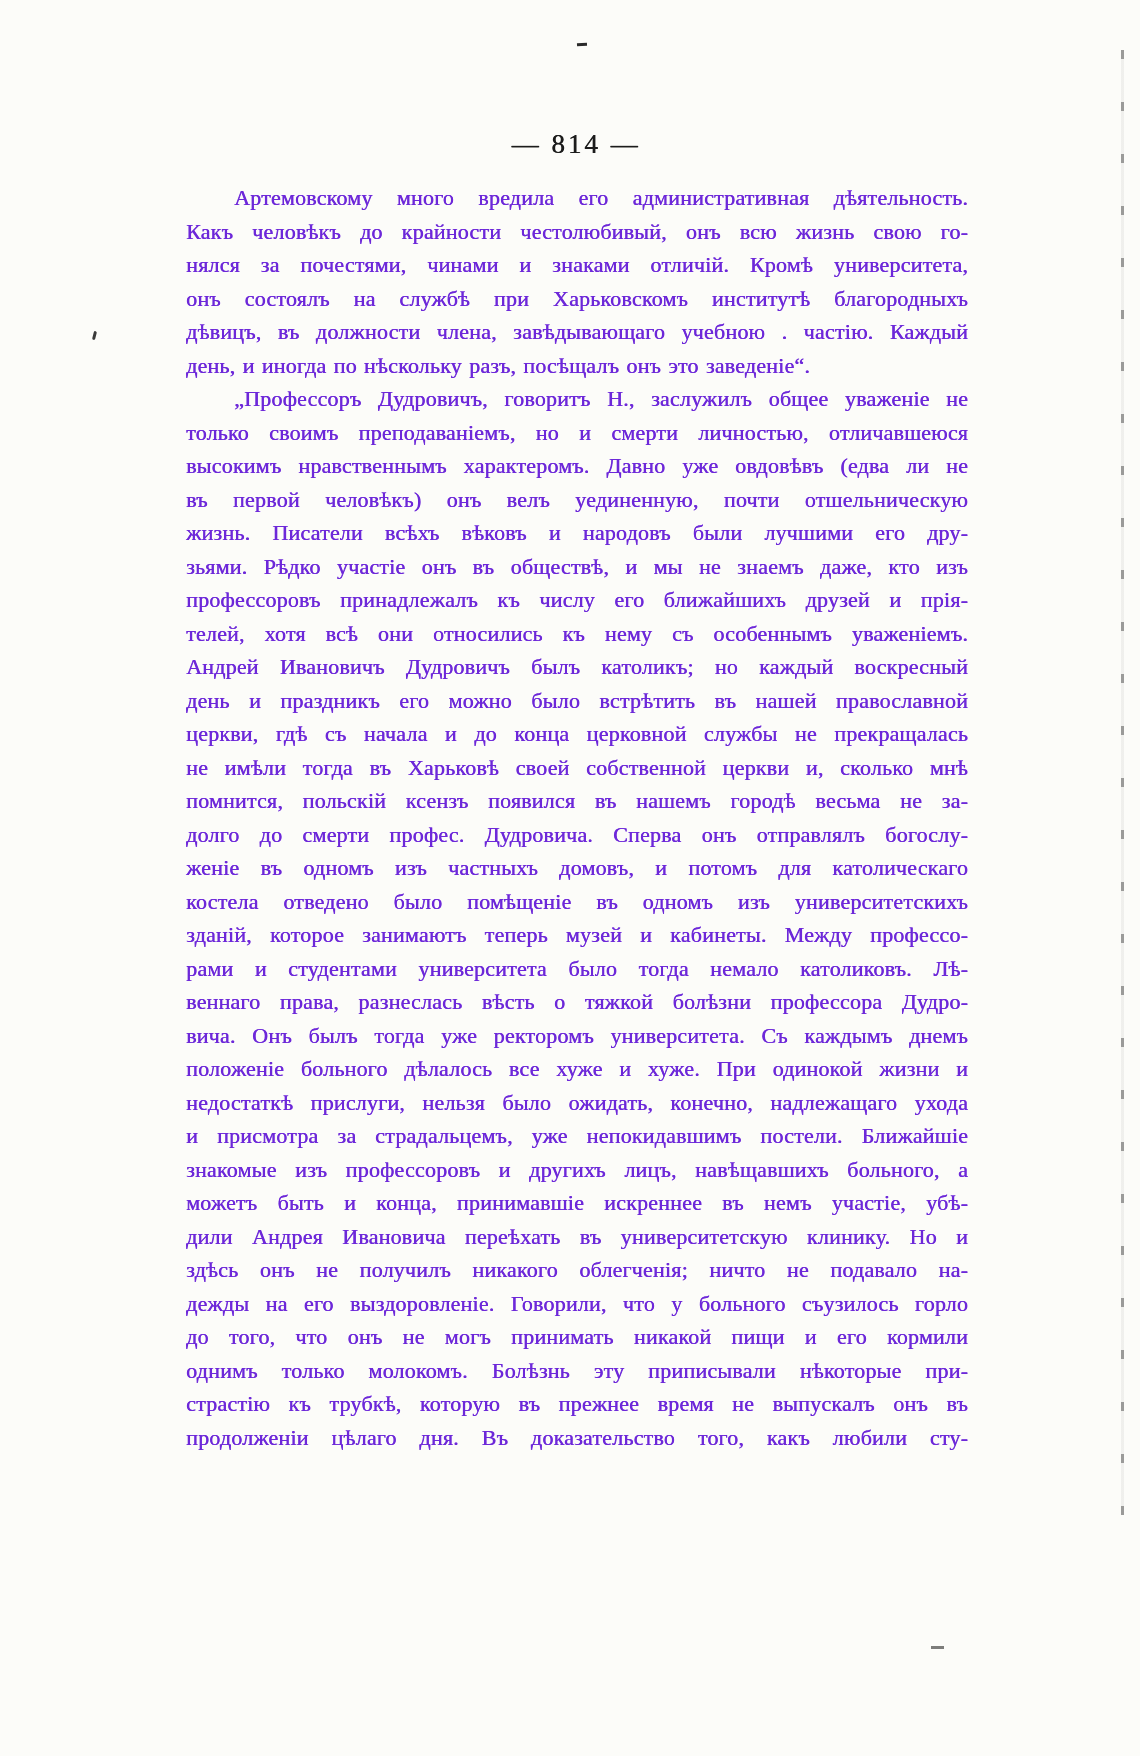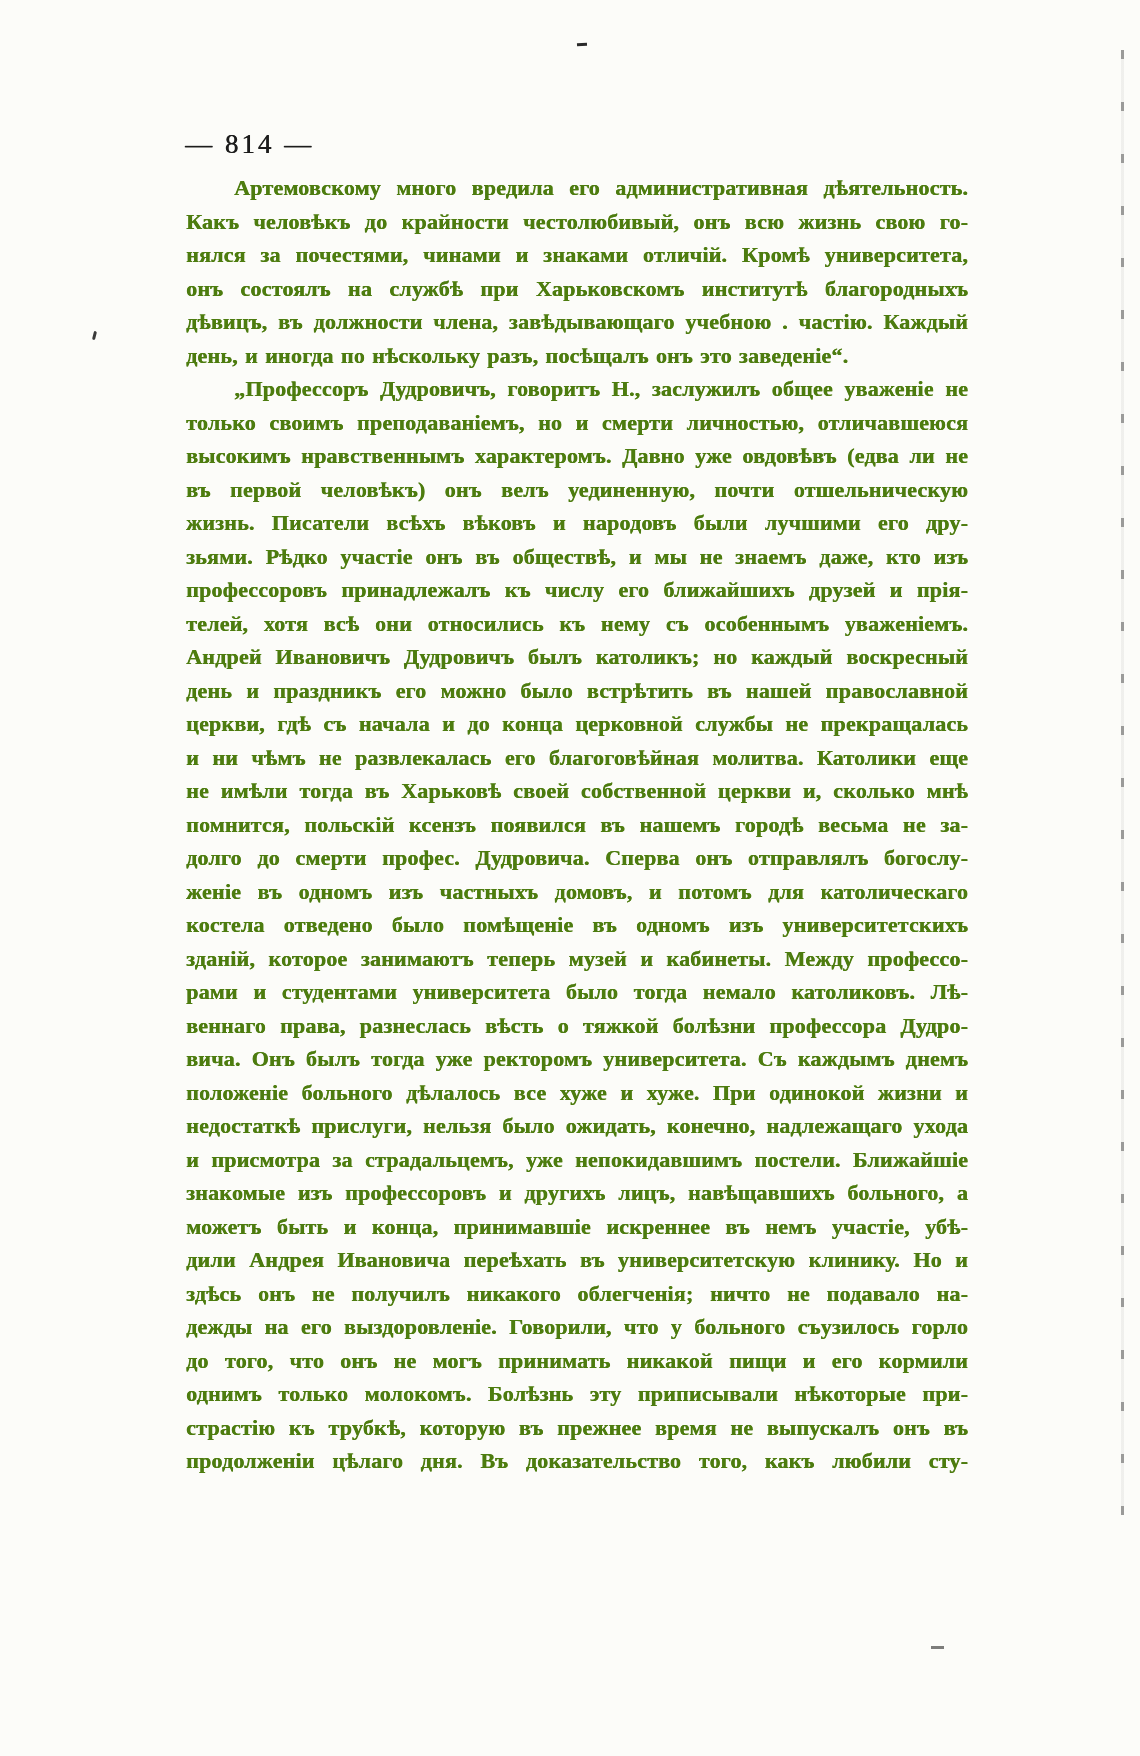--- a/index.html
+++ b/index.html
@@ -8,32 +8,31 @@
     background: #fcfcf9;
     position: relative;
     font-family: "Liberation Serif", "DejaVu Serif", "DejaVu Sans", serif;
     overflow: hidden;
   }
   .sheet { position: absolute; inset: 0; }
 
   .page-number {
     position: absolute;
     top: 129px; left: 185px; width: 782px;
-    text-align: left;
+    text-align: center;
     font-size: 27px;
     letter-spacing: 3px;
     color: #1c1c1c;
     text-shadow: 0.4px 0 0 currentColor;
   }
 
   .text-block {
     position: absolute;
-    top: 171px; left: 186px; width: 782px;
-    color: #4d7c0f;
-    font-weight: bold;
+    top: 181px; left: 186px; width: 782px;
+    color: #6d28d9;
   }
   .line {
     font-size: 22px;
     line-height: 33.5px;
     letter-spacing: 0.2px;
     word-spacing: 1.5px;
     text-align: justify;
     text-align-last: justify;
     text-shadow: 0.45px 0 0 currentColor;
   }
@@ -73,21 +72,20 @@
       <div class="line">только своимъ преподаваніемъ, но и смерти личностью, отличавшеюся</div>
       <div class="line">высокимъ нравственнымъ характеромъ. Давно уже овдовѣвъ (едва ли не</div>
       <div class="line">въ первой человѣкъ) онъ велъ уединенную, почти отшельническую</div>
       <div class="line">жизнь. Писатели всѣхъ вѣковъ и народовъ были лучшими его дру-</div>
       <div class="line">зьями. Рѣдко участіе онъ въ обществѣ, и мы не знаемъ даже, кто изъ</div>
       <div class="line">профессоровъ принадлежалъ къ числу его ближайшихъ друзей и прія-</div>
       <div class="line">телей, хотя всѣ они относились къ нему съ особеннымъ уваженіемъ.</div>
       <div class="line">Андрей Ивановичъ Дудровичъ былъ католикъ; но каждый воскресный</div>
       <div class="line">день и праздникъ его можно было встрѣтить въ нашей православной</div>
       <div class="line">церкви, гдѣ съ начала и до конца церковной службы не прекращалась</div>
-      <div class="line">и ни чѣмъ не развлекалась его благоговѣйная молитва. Католики еще</div>
       <div class="line">не имѣли тогда въ Харьковѣ своей собственной церкви и, сколько мнѣ</div>
       <div class="line">помнится, польскій ксензъ появился въ нашемъ городѣ весьма не за-</div>
       <div class="line">долго до смерти профес. Дудровича. Сперва онъ отправлялъ богослу-</div>
       <div class="line">женіе въ одномъ изъ частныхъ домовъ, и потомъ для католическаго</div>
       <div class="line">костела отведено было помѣщеніе въ одномъ изъ университетскихъ</div>
       <div class="line">зданій, которое занимаютъ теперь музей и кабинеты. Между профессо-</div>
       <div class="line">рами и студентами университета было тогда немало католиковъ. Лѣ-</div>
       <div class="line">веннаго права, разнеслась вѣсть о тяжкой болѣзни профессора Дудро-</div>
       <div class="line">вича. Онъ былъ тогда уже ректоромъ университета. Съ каждымъ днемъ</div>
       <div class="line">положеніе больного дѣлалось все хуже и хуже. При одинокой жизни и</div>

